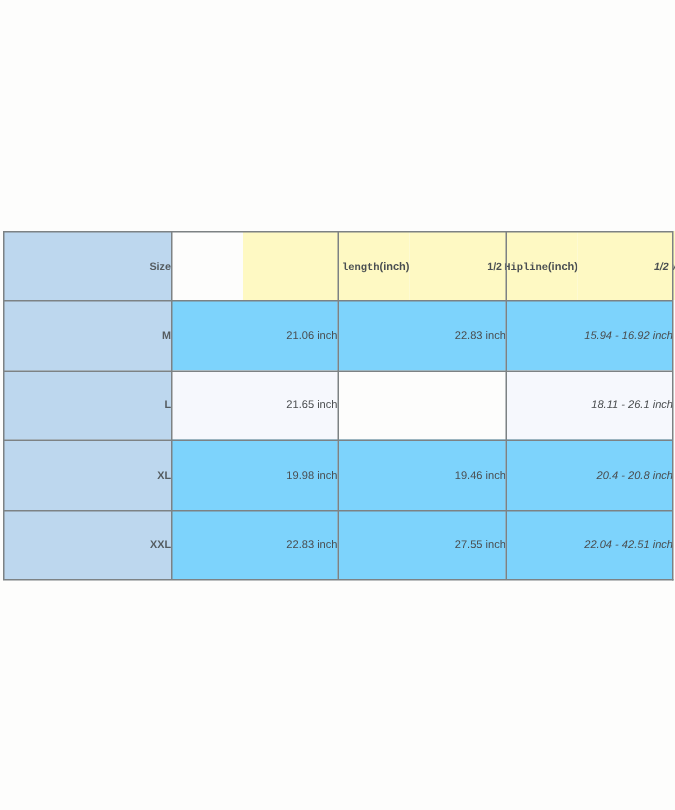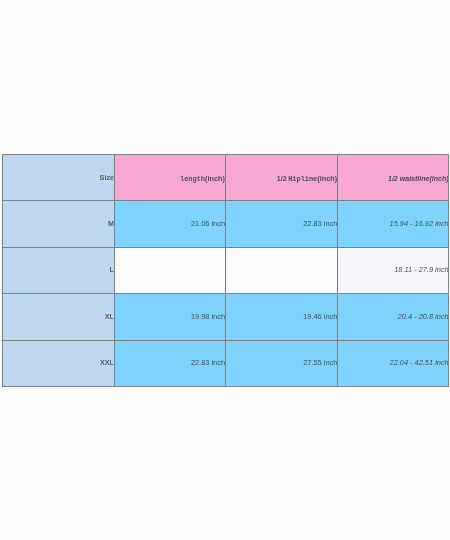--- a/index.html
+++ b/index.html
@@ -31,21 +31,21 @@
     align-items: center;
     justify-content: flex-end;
     overflow: hidden;
     white-space: nowrap;
     color: #4a4f52;
     font-weight: bold;
     line-height: 1;
   }
   .c-hdr-size .line { position: relative; top: 0.4px; }
   .c-size { background: #bdd7ee; color: #555c60; font-family: "Liberation Sans", sans-serif; font-size: 7.2px; }
-  .c-hdr  { background: #f9a8d4; }
+  .c-hdr  { background: #fef9c3; margin-left: 48px; }
   .c-hdr .line { position: relative; top: -0.8px; }
   
   .c-data { background: #7dd3fc; color: #4a4d4f; font-family: "Liberation Sans", sans-serif; font-size: 7.4px; font-weight: normal; }
   .c-data-alt { background: #f6f8fd; }
   .mono { font-family: "Liberation Mono", monospace; font-size: 6.95px; }
   .sans { font-family: "Liberation Sans", sans-serif; font-size: 7.35px; }
   .sans-w { font-family: "Liberation Sans", sans-serif; font-size: 7.05px; }
   .gap { display:inline-block; width:1.5px; }
   
   .gl { position: absolute; background: #7d8284; }
@@ -80,22 +80,25 @@
     <div class="cell c-data nudge-3" style="left:223px;top:46.4px;width:112px;height:46.4px">
         <span class="line"><span>22.83 inch</span></span>
       </div>
     <div class="cell c-data nudge-4" style="left:335px;top:46.4px;width:111px;height:46.4px">
         <span class="line"><span>15.94 - 16.92 inch</span></span>
       </div>
 
     <div class="cell c-size" style="left:0;top:92.8px;width:112px;height:46.4px">
         <span class="line"><span>L</span></span>
       </div>
+    <div class="cell c-data c-data-alt" style="left:112px;top:92.8px;width:111px;height:46.4px">
+        <span class="line"><span>21.65 inch</span></span>
+      </div>
     <div class="cell c-data c-data-alt nudge-4" style="left:335px;top:92.8px;width:111px;height:46.4px">
-        <span class="line"><span>18.11 - 27.9 inch</span></span>
+        <span class="line"><span>18.11 - 26.1 inch</span></span>
       </div>
 
     <div class="cell c-size" style="left:0;top:139.2px;width:112px;height:46.4px">
         <span class="line"><span>XL</span></span>
       </div>
     <div class="cell c-data" style="left:112px;top:139.2px;width:111px;height:46.4px">
         <span class="line"><span>19.98 inch</span></span>
       </div>
     <div class="cell c-data nudge-3" style="left:223px;top:139.2px;width:112px;height:46.4px">
         <span class="line"><span>19.46 inch</span></span>

